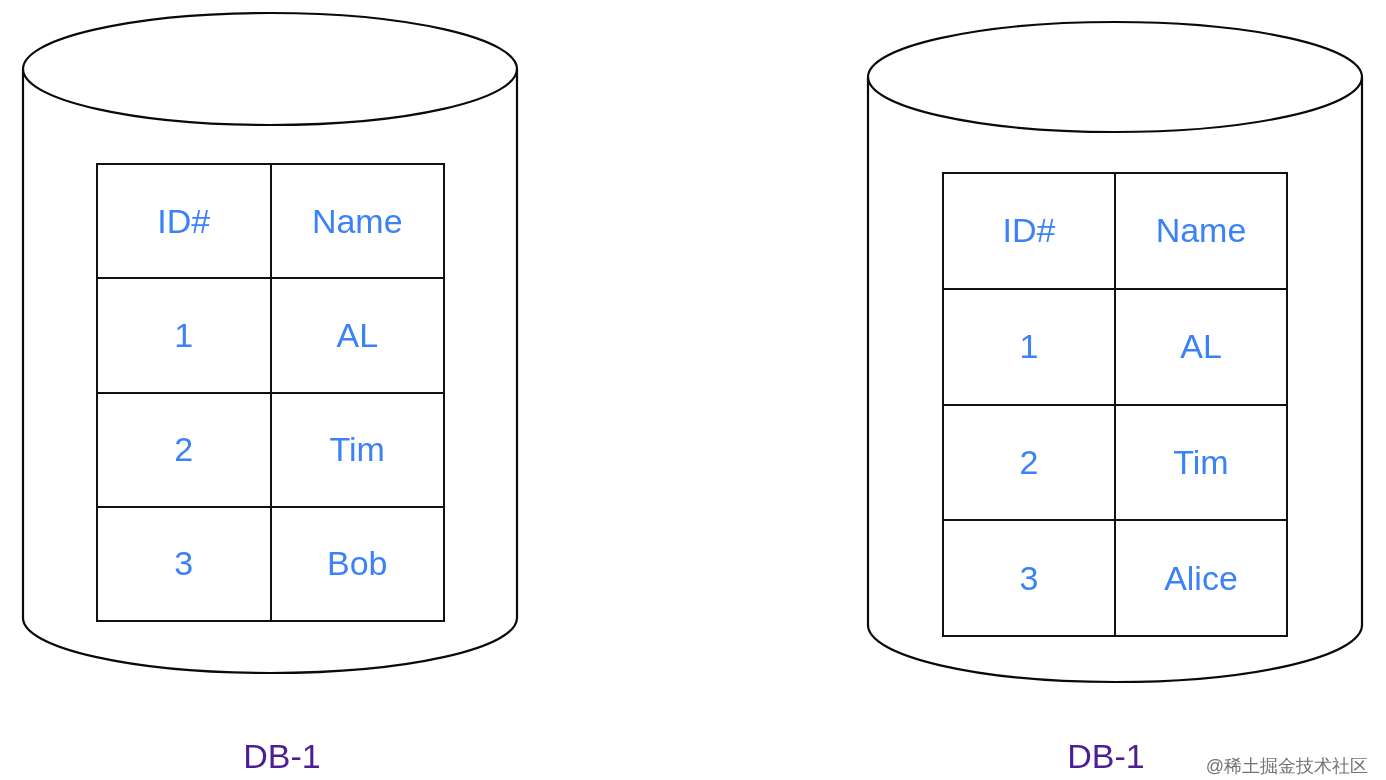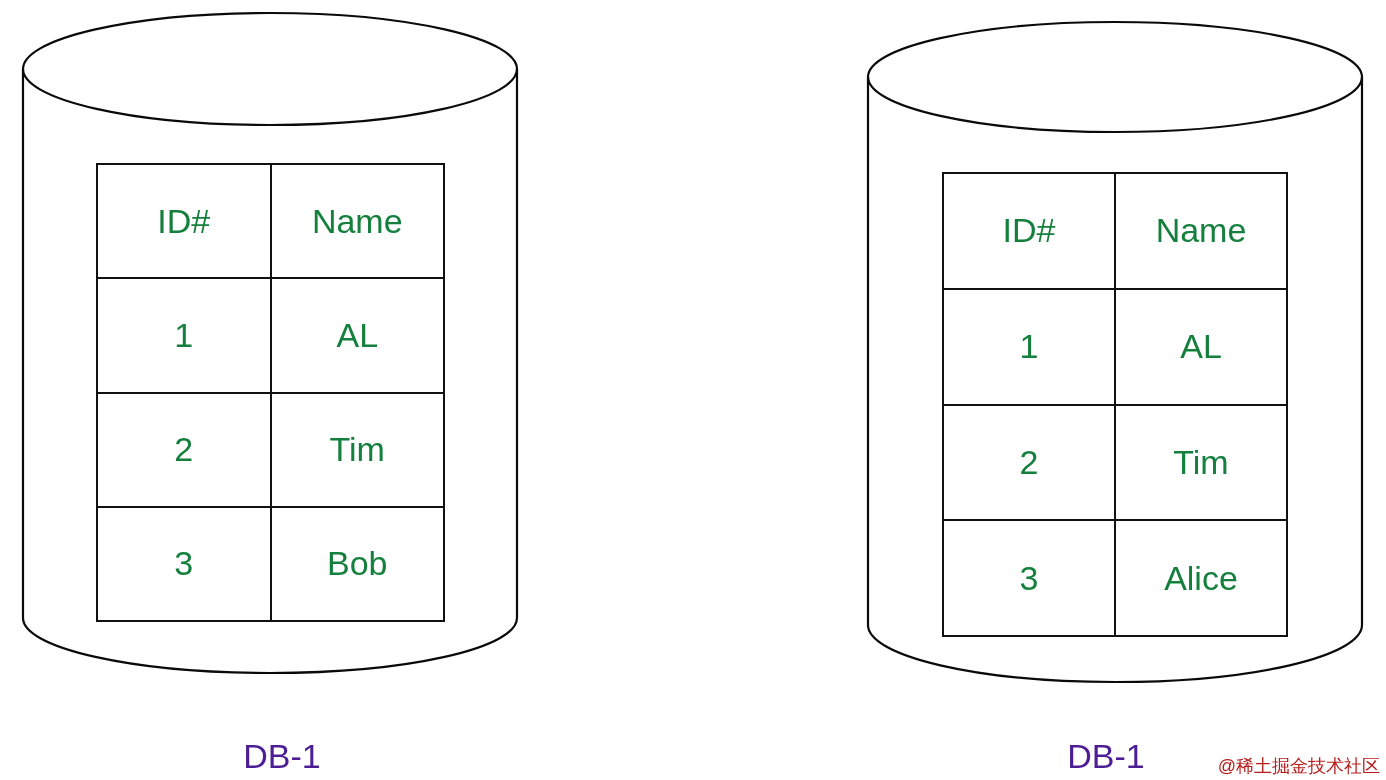--- a/index.html
+++ b/index.html
@@ -24,43 +24,43 @@
   }
   .cyl-svg path, .cyl-svg ellipse {
     fill: none;
     stroke: #0a0a0a;
     stroke-width: 2.2;
   }
   .db-table {
     position: absolute;
     border-collapse: collapse;
     table-layout: fixed;
-    color: #15803d;
+    color: #3b82f6;
     font-size: 34px;
   }
   .db-table td {
     border: 2.5px solid #111111;
     width: 50%;
     text-align: center;
     vertical-align: middle;
     background: #ffffff;
   }
   .db-label {
     position: absolute;
     transform: translateX(-50%);
     color: #4c1d95;
     font-size: 34px;
     line-height: 1;
     white-space: nowrap;
   }
   .watermark {
     position: absolute;
-    right: 6px;
+    right: 18px;
     bottom: 5px;
-    color: #b91c1c;
+    color: #737373;
     font-size: 18px;
     line-height: 1;
     white-space: nowrap;
   }
 </style>
 </head>
 <body>
 
 <div class="canvas">
 

